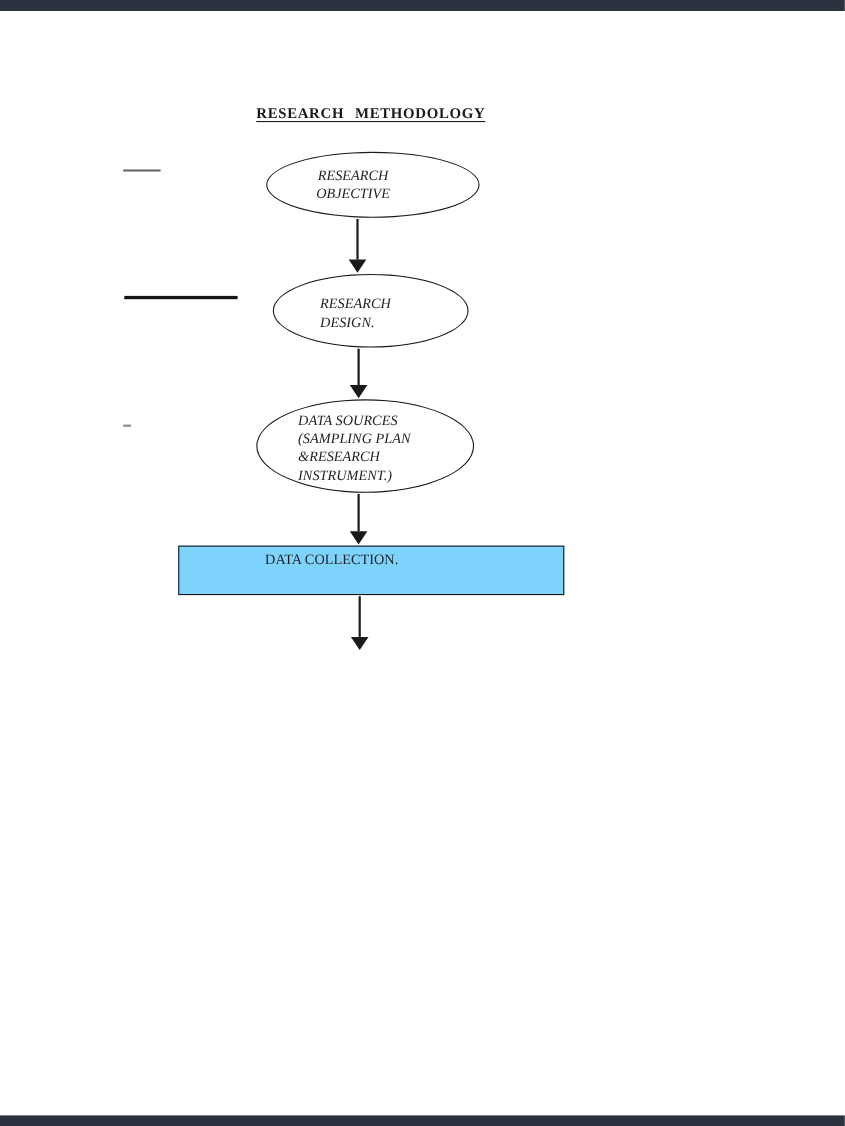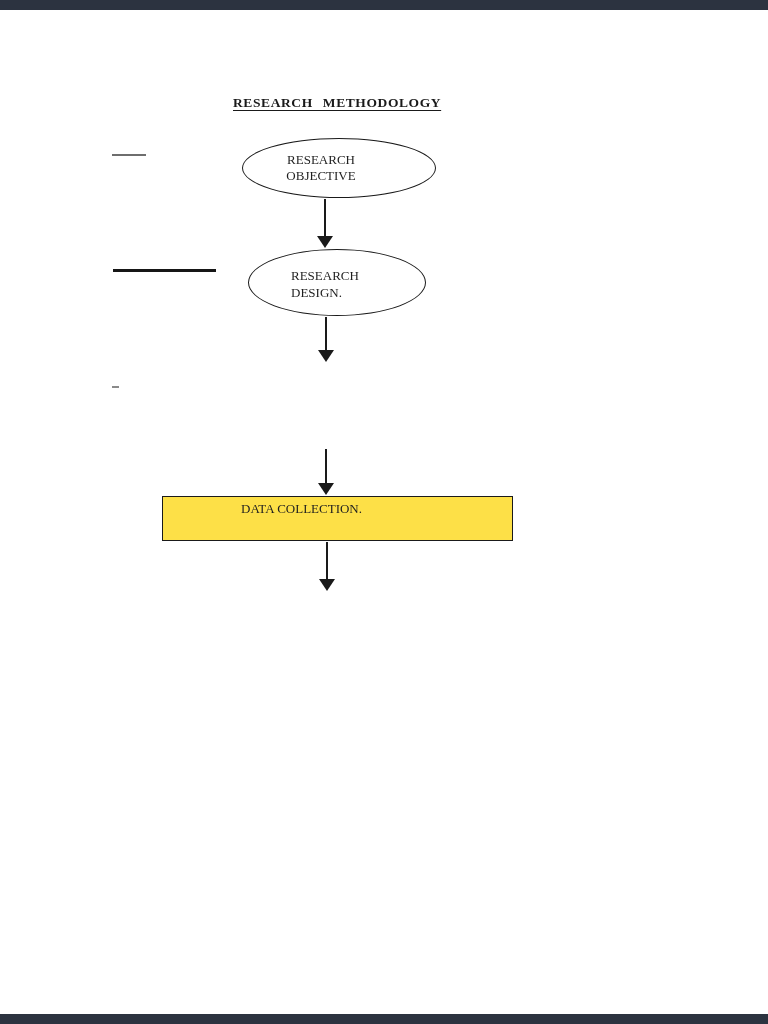--- a/index.html
+++ b/index.html
@@ -21,22 +21,22 @@
     text-decoration:underline;
     text-underline-offset:3px;
   }
 
   .node{position:absolute;box-sizing:border-box;color:#1f1f1f;}
   .node .lbl{
     font-size:13px;line-height:16.5px;white-space:pre-line;
     color:#1f1f1f;display:block;
   }
 
-  .ellipse{border:1.4px solid #1a1a1a;border-radius:50%;background:#ffffff;}
-  .rect{border:1.7px solid #1a1a1a;background:#fde047;}
+  .ellipse{border:1.4px solid #1a1a1a;border-radius:50%;background:#ffffff;font-style:italic;}
+  .rect{border:1.7px solid #1a1a1a;background:#7dd3fc;}
 
   .n1{left:242px;top:128px;width:194px;height:60px;display:flex;align-items:center;justify-content:center;}
   .n1 .lbl{text-align:center;transform:translateX(-18px);}
 
   .n2{left:248px;top:239px;width:178px;height:67px;}
   .n2 .lbl{position:absolute;left:42px;top:18px;text-align:left;}
 
   .n3{left:233px;top:353px;width:198px;height:85px;}
   .n3 .lbl{position:absolute;left:37px;top:10px;text-align:left;}
 
@@ -91,20 +91,26 @@
     <div class="node ellipse n2">
       <span class="lbl">RESEARCH
 DESIGN.</span>
     </div>
 
     <div class="arrow a2">
       <div class="shaft"></div>
       <div class="head"></div>
     </div>
 
+    <div class="node ellipse n3">
+      <span class="lbl">DATA SOURCES
+(SAMPLING PLAN
+&amp;RESEARCH
+INSTRUMENT.)</span>
+    </div>
 
     <div class="arrow a3">
       <div class="shaft"></div>
       <div class="head"></div>
     </div>
 
     <div class="node rect n4">
       <span class="lbl">DATA COLLECTION.</span>
     </div>
 

